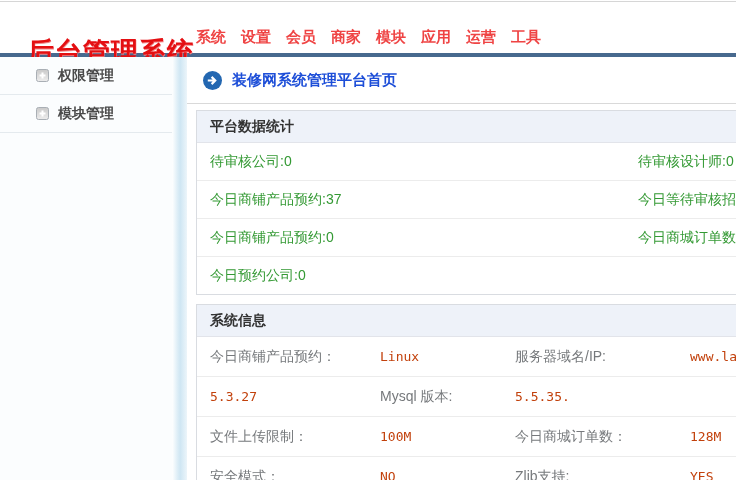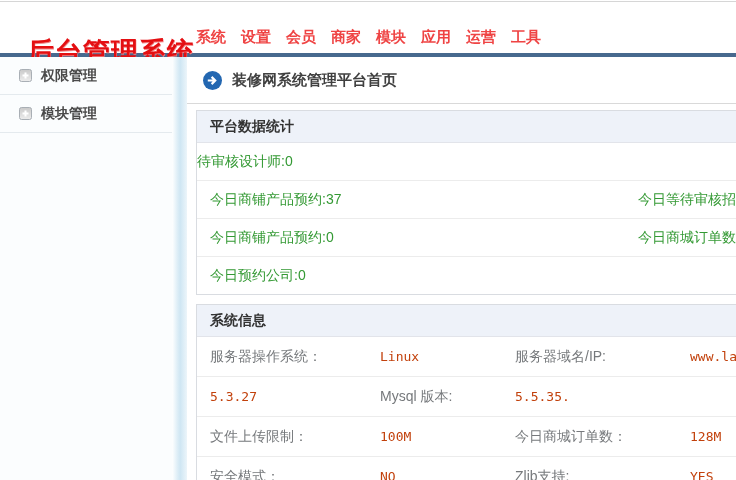--- a/index.html
+++ b/index.html
@@ -25,35 +25,35 @@
     font-size:15px; font-weight:bold; color:#ef4444;
   }
   .nav-item { cursor:pointer; white-space:nowrap; }
   
   .sidebar {
     position:absolute; top:57px; left:0; width:172px; bottom:0;
     background:#fbfdfe;
   }
   .side-item {
     height:37px; display:flex; align-items:center; gap:9px;
-    padding-left:19px; border-bottom:1px solid #e4eaee;
+    padding-left:36px; border-bottom:1px solid #e4eaee;
     font-size:14px; font-weight:bold; color:#4a4a4a; cursor:pointer;
   }
   .plus-ico { display:inline-block; width:13px; height:13px; }
   .splitter {
     position:absolute; top:57px; left:172px; width:15px; bottom:0;
     background:linear-gradient(to right,#ffffff 0%,#dcedf6 38%,#cfe6f3 55%,#ecf5fa 100%);
   }
   
   .content { position:absolute; top:57px; left:187px; width:620px; bottom:0; background:#fff; }
   .titlebar {
     height:46px; border-bottom:1px solid #d9d9d9;
     display:flex; align-items:center; padding-left:16px;
   }
-  .title-text { font-size:15px; font-weight:bold; color:#404040; margin-left:10px; }
+  .title-text { font-size:15px; font-weight:bold; color:#1d4ed8; margin-left:10px; }
   .panel { width:600px; margin-left:9px; border:1px solid #d9dce1; background:#fff; }
   .panel-stats { margin-top:6px; }
   .panel-sys { margin-top:9px; }
   .panel-hd {
     height:31px; line-height:31px; background:#eef2f9; border-bottom:1px solid #e2e4ea;
     font-size:14px; font-weight:bold; color:#333; padding-left:13px;
   }
   .stat-row {
     height:37px; display:flex; align-items:center;
     border-bottom:1px solid #ececec; font-size:14px; color:#339933; white-space:nowrap;
@@ -132,40 +132,41 @@
           <circle cx="9.5" cy="9.5" r="9.5" fill="#2367b1"></circle>
           <path d="M4.8 9.5 h7 M8.6 5.9 l3.6 3.6 -3.6 3.6" stroke="#ffffff" stroke-width="2.2" fill="none"></path>
         </svg>
       </span>
       <span class="title-text">装修网系统管理平台首页</span>
     </div>
 
     <div class="panel panel-stats">
       <div class="panel-hd">平台数据统计</div>
       <div class="stat-row">
+        <span class="stat-left">待审核公司:0</span>
         <span class="stat-right">待审核设计师:0</span>
       </div>
       <div class="stat-row">
         <span class="stat-left">今日商铺产品预约:37</span>
         <span class="stat-right">今日等待审核招标</span>
       </div>
       <div class="stat-row">
         <span class="stat-left">今日商铺产品预约:0</span>
         <span class="stat-right">今日商城订单数:0</span>
       </div>
       <div class="stat-row">
         <span class="stat-left">今日预约公司:0</span>
         <span class="stat-right"></span>
       </div>
     </div>
 
     <div class="panel panel-sys">
       <div class="panel-hd">系统信息</div>
       <div class="sys-row">
-        <span>服务器操作系统：</span>
+        <span>今日商铺产品预约：</span>
         <span class="val">Linux</span>
         <span>服务器域名/IP:</span>
         <span class="val">www.laj</span>
       </div>
       <div class="sys-row">
         <span class="val">5.3.27</span>
         <span>Mysql 版本:</span>
         <span class="val">5.5.35.</span>
       </div>
       <div class="sys-row">

